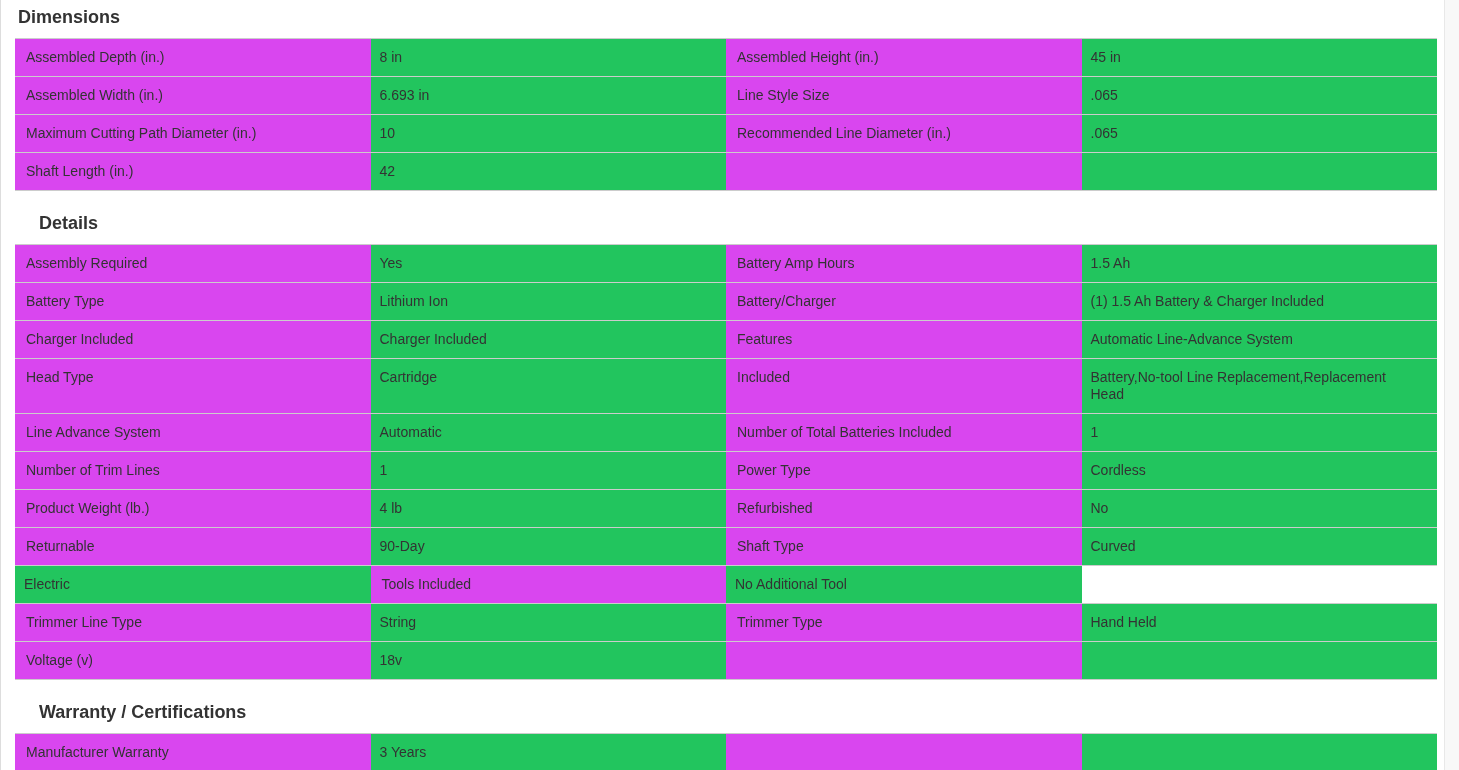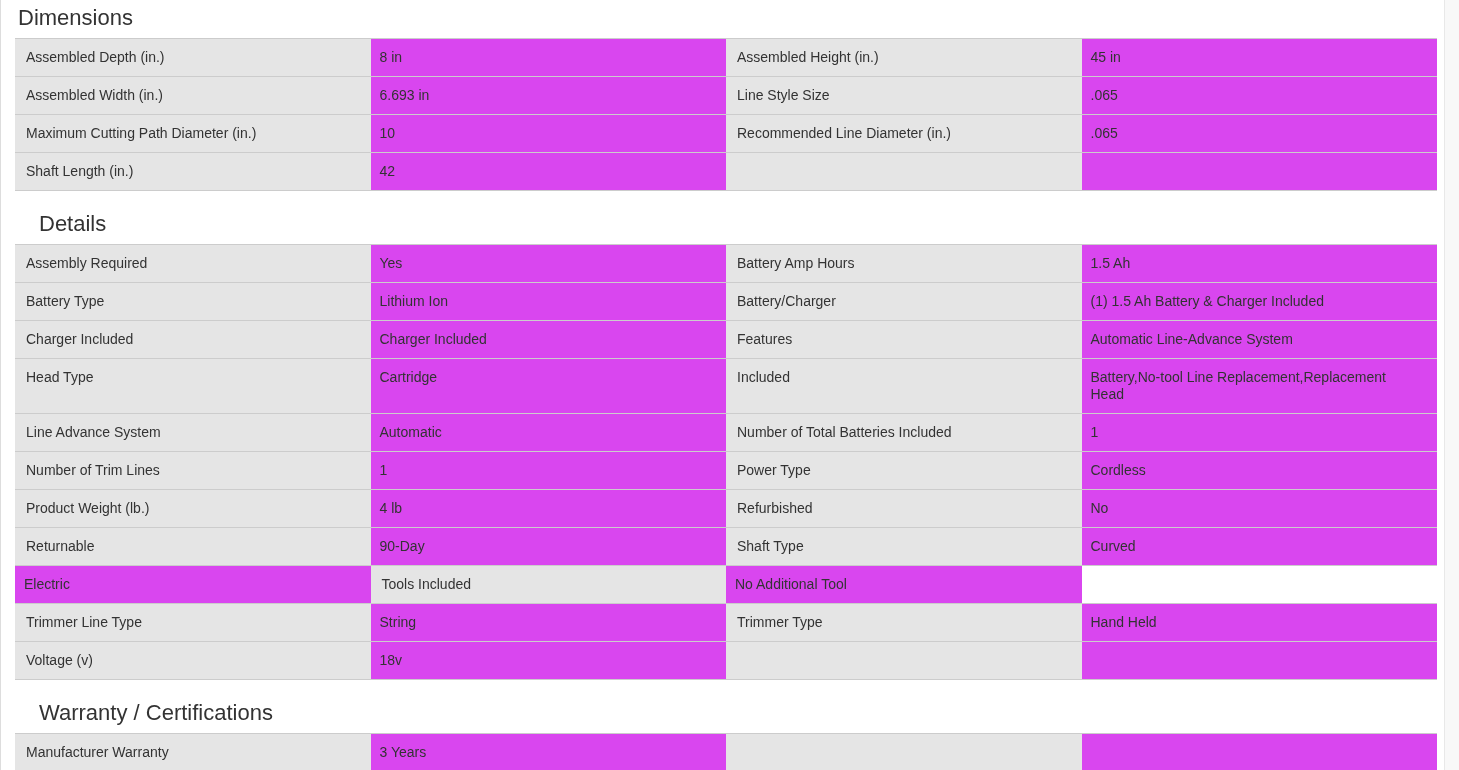--- a/index.html
+++ b/index.html
@@ -17,41 +17,41 @@
   .scrollbar-track {
     position: absolute; right: 0; top: 0; bottom: 0;
     width: 15px; background: #f8f8f8;
     border-left: 1px solid #e8e8e8;
   }
   main.specs {
     position: absolute; left: 0; top: 0; right: 0;
     padding: 8px 22px 0 15px;
   }
   .spec-section .section-title {
-    font-size: 22px;
-    font-weight: normal;
+    font-size: 18px;
+    font-weight: bold;
     color: #333333;
     margin: 0 0 11px 3px;
     line-height: 19px;
   }
   .spec-section + .spec-section .section-title { margin-top: 23px; margin-left: 24px; }
   .spec-table { border-top: 1px solid #cccccc; }
   .spec-row {
     display: grid;
     grid-template-columns: 1fr 1fr 1fr 1fr;
     border-bottom: 1px solid #cccccc;
   }
   .spec-cell {
     font-size: 14px;
     line-height: 17px;
     color: #333333;
     padding: 10px 14px 10px 11px;
   }
-  .spec-cell.label { background: #e5e5e5; }
-  .spec-cell.value { background: #d946ef; padding-left: 9px; }
+  .spec-cell.label { background: #d946ef; }
+  .spec-cell.value { background: #22c55e; padding-left: 9px; }
 </style>
 </head>
 <body>
 
 <div class="left-divider"></div>
 
 <main class="specs">
   <div id="sections-root">
       <section class="spec-section">
         <h2 class="section-title">Dimensions</h2>

